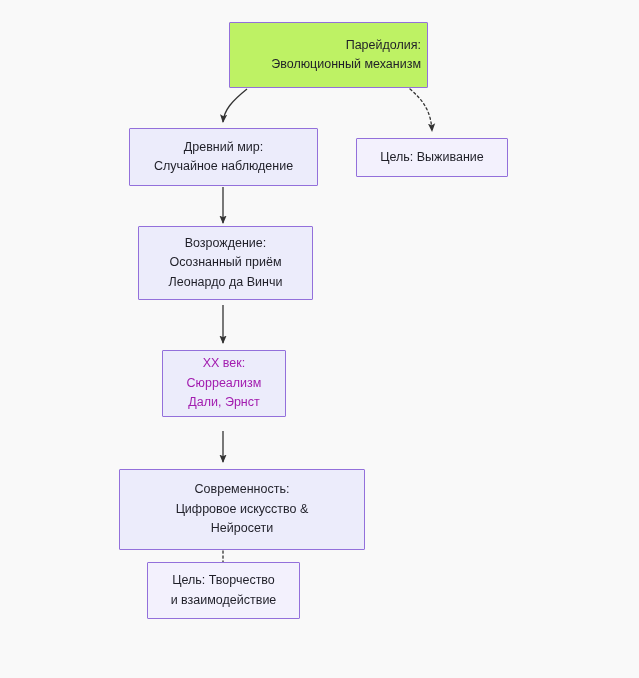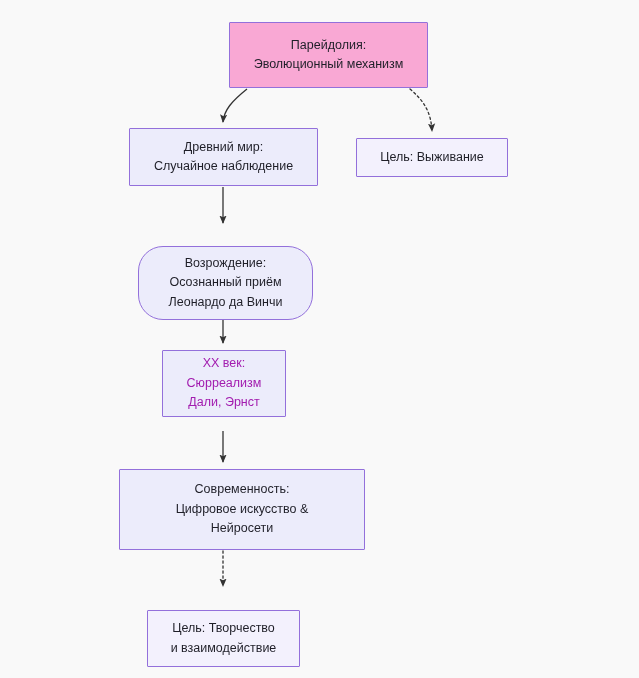--- a/index.html
+++ b/index.html
@@ -75,50 +75,50 @@
 
     <path d="M 223,187 L 223,223" fill="none" stroke="#333333" stroke-width="1.3" marker-end="url(#arrow-solid)"></path>
 
     <path d="M 223,305 L 223,343" fill="none" stroke="#333333" stroke-width="1.3" marker-end="url(#arrow-solid)"></path>
 
     <path d="M 223,431 L 223,462" fill="none" stroke="#333333" stroke-width="1.3" marker-end="url(#arrow-solid)"></path>
 
     <path d="M 223,551 L 223,586" fill="none" stroke="#333333" stroke-width="1.3" stroke-dasharray="2.2,2.8" stroke-linecap="round" marker-end="url(#arrow-dotted)"></path>
   </svg>
 
-  <div class="node" style="left: 229px; top: 22px; width: 199px; height: 66px; border-color: rgb(147, 112, 219); color: rgb(31, 31, 40); background: #f9a8d4;">
+  <div class="node" style="left: 229px; top: 22px; width: 199px; height: 66px; border-color: rgb(147, 112, 219); color: rgb(31, 31, 40); background: #bef264; text-align: right;">
     <span class="node-label">Парейдолия:
 Эволюционный механизм</span>
   </div>
 
   <div class="node" style="left: 129px; top: 128px; width: 189px; height: 58px; border-color: rgb(147, 112, 219); color: rgb(31, 31, 40); background: rgb(236, 236, 251); justify-content: flex-end;">
     <span class="node-label">Древний мир:
 Случайное наблюдение</span>
   </div>
 
   <div class="node light" style="left: 356px; top: 138px; width: 152px; height: 39px; border-color: rgb(147, 112, 219); color: rgb(31, 31, 40); background: rgb(243, 241, 253); align-items: center;">
     <span class="node-label">Цель: Выживание</span>
   </div>
 
-  <div class="node" style="left: 138px; top: 246px; width: 175px; height: 74px; border-color: rgb(147, 112, 219); color: rgb(31, 31, 40); background: rgb(236, 236, 251); border-radius: 25px;">
+  <div class="node" style="left: 138px; top: 226px; width: 175px; height: 74px; border-color: rgb(147, 112, 219); color: rgb(31, 31, 40); background: rgb(236, 236, 251);">
     <span class="node-label">Возрождение:
 Осознанный приём
 Леонардо да Винчи</span>
   </div>
 
   <div class="node" style="left: 162px; top: 350px; width: 124px; height: 67px; border-color: rgb(147, 112, 219); color: #a21caf; background: rgb(236, 236, 251);">
     <span class="node-label">XX век:
 Сюрреализм
 Дали, Эрнст</span>
   </div>
 
   <div class="node" style="left: 119px; top: 469px; width: 246px; height: 81px; border-color: rgb(147, 112, 219); color: rgb(31, 31, 40); background: rgb(236, 236, 251);">
     <span class="node-label">Современность:
 Цифровое искусство &amp;
 Нейросети</span>
   </div>
 
-  <div class="node light" style="left: 147px; top: 562px; width: 153px; height: 57px; border-color: rgb(147, 112, 219); color: rgb(31, 31, 40); background: rgb(243, 241, 253); margin-top: 48px;">
+  <div class="node light" style="left: 147px; top: 562px; width: 153px; height: 57px; border-color: rgb(147, 112, 219); color: rgb(31, 31, 40); background: rgb(243, 241, 253);">
     <span class="node-label">Цель: Творчество
 и взаимодействие</span>
   </div>
 
 </div>
 
 </body></html>

